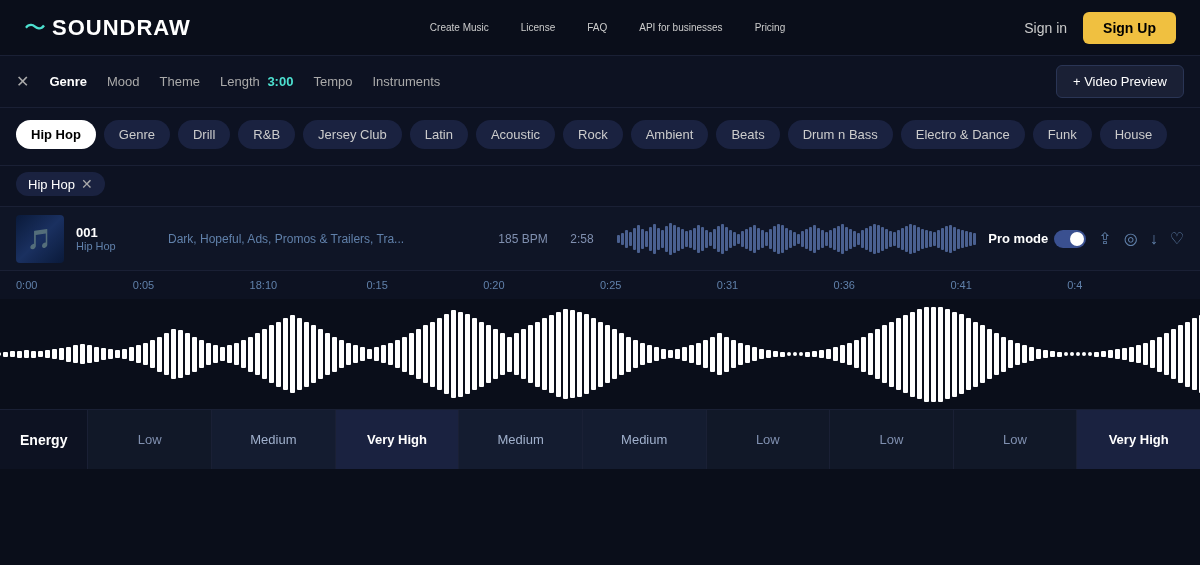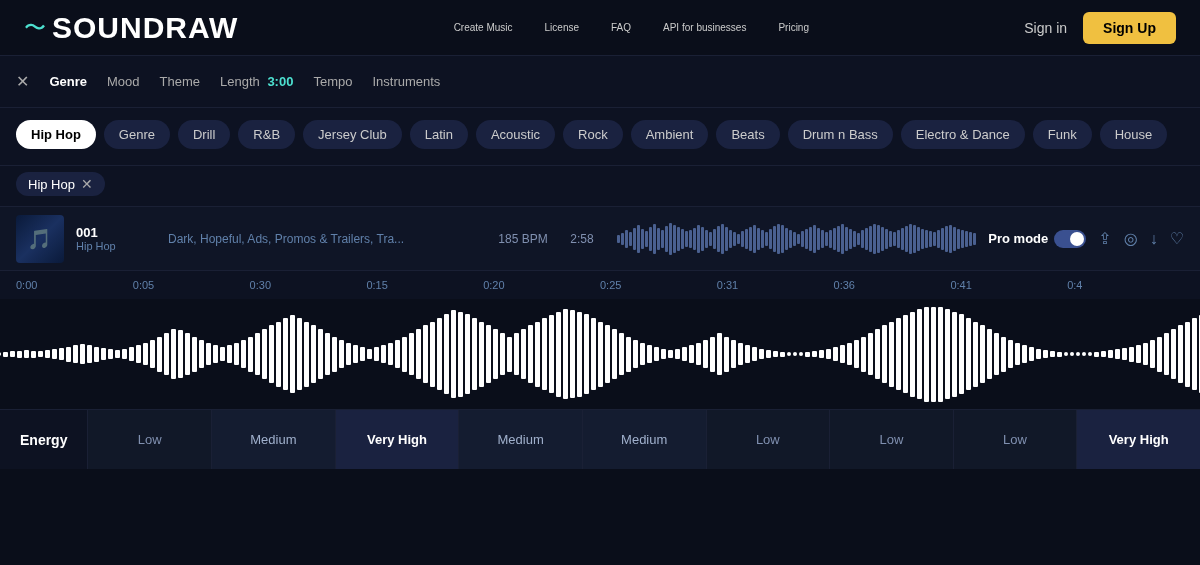--- a/index.html
+++ b/index.html
@@ -21,21 +21,21 @@
       padding: 0 24px;
       height: 56px;
       border-bottom: 1px solid #1a2035;
     }
     .logo {
       display: flex;
       align-items: center;
       gap: 6px;
     }
     .logo-text {
-      font-size: 30px;
+      font-size: 22px;
       font-weight: 700;
       color: #fff;
       letter-spacing: 1px;
     }
     .logo-icon {
       color: #4de0d0;
       font-size: 22px;
     }
     .nav {
       display: flex;
@@ -391,20 +391,21 @@
     <span class="filter-tab active">Genre</span>
     <span class="filter-tab">Mood</span>
     <span class="filter-tab">Theme</span>
     <span class="filter-tab">
       <span>Length</span>
       <span class="filter-length" style="margin-left:4px;">3:00</span>
     </span>
     <span class="filter-tab">Tempo</span>
     <span class="filter-tab">Instruments</span>
   </div>
+  <button class="video-preview-btn">+ Video Preview</button>
 </div>
 
 <div class="genre-section">
   <div class="genre-row">
     <span class="genre-tag selected">Hip Hop</span>
     <span class="genre-tag">Genre</span>
     <span class="genre-tag">Drill</span>
     <span class="genre-tag">R&amp;B</span>
     <span class="genre-tag">Jersey Club</span>
     <span class="genre-tag">Latin</span>
@@ -541,21 +542,21 @@
     <span class="action-icon">↓</span>
     <span class="action-icon">♡</span>
   </div>
 </div>
 
 <div class="waveform-section">
   <div class="timeline">
     <div class="timeline-marks" id="timeline-marks">
         <div class="timeline-mark">0:00</div>
         <div class="timeline-mark">0:05</div>
-        <div class="timeline-mark">0:30</div>
+        <div class="timeline-mark">18:10</div>
         <div class="timeline-mark">0:15</div>
         <div class="timeline-mark">0:20</div>
         <div class="timeline-mark">0:25</div>
         <div class="timeline-mark">0:31</div>
         <div class="timeline-mark">0:36</div>
         <div class="timeline-mark">0:41</div>
         <div class="timeline-mark">0:4</div>
       </div>
   </div>
   <div class="big-waveform" id="big-waveform">

